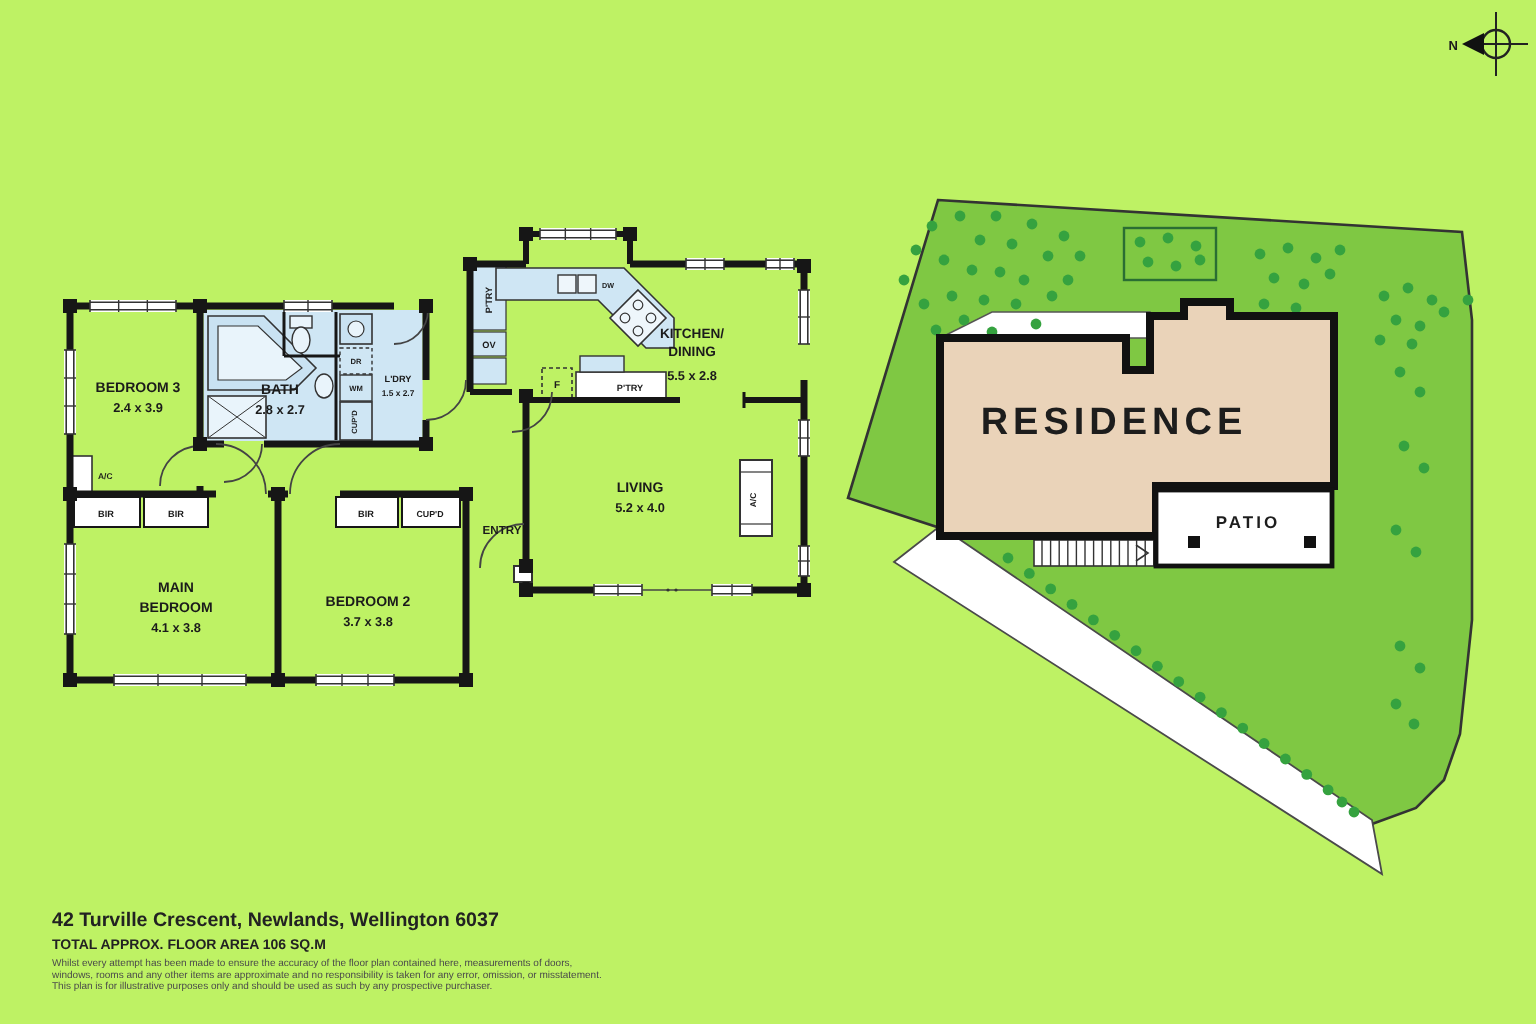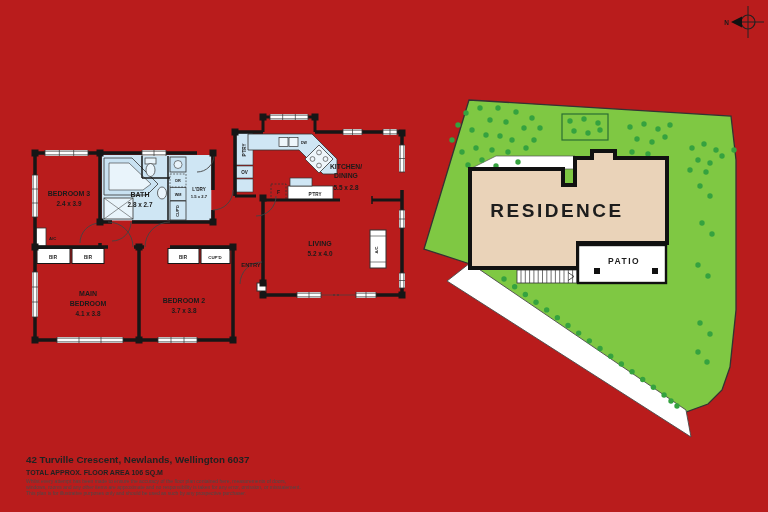--- a/index.html
+++ b/index.html
@@ -1,16 +1,16 @@
 <!DOCTYPE html>
 <html><head>
 <meta charset="utf-8">
 <style>
   html,body{margin:0;padding:0;background:#ffffff;}
-  .canvas{position:relative;width:768px;height:512px;background:#b91c1c;overflow:hidden;}
+  .canvas{position:relative;width:768px;height:512px;background:#bef264;overflow:hidden;}
   svg{position:absolute;left:0;top:0;}
   text{font-family:"Liberation Sans", sans-serif;fill:#1b1b1b;}
   .room{font-weight:700;}
   .tiny{font-weight:700;}
   .addr{font-weight:700;fill:#222;}
   .area{font-weight:700;fill:#222;}
   .disc{fill:#4a4a4a;font-weight:400;}
   .sitelbl{font-weight:700;fill:#1d1d1d;}
 </style>
 </head>

